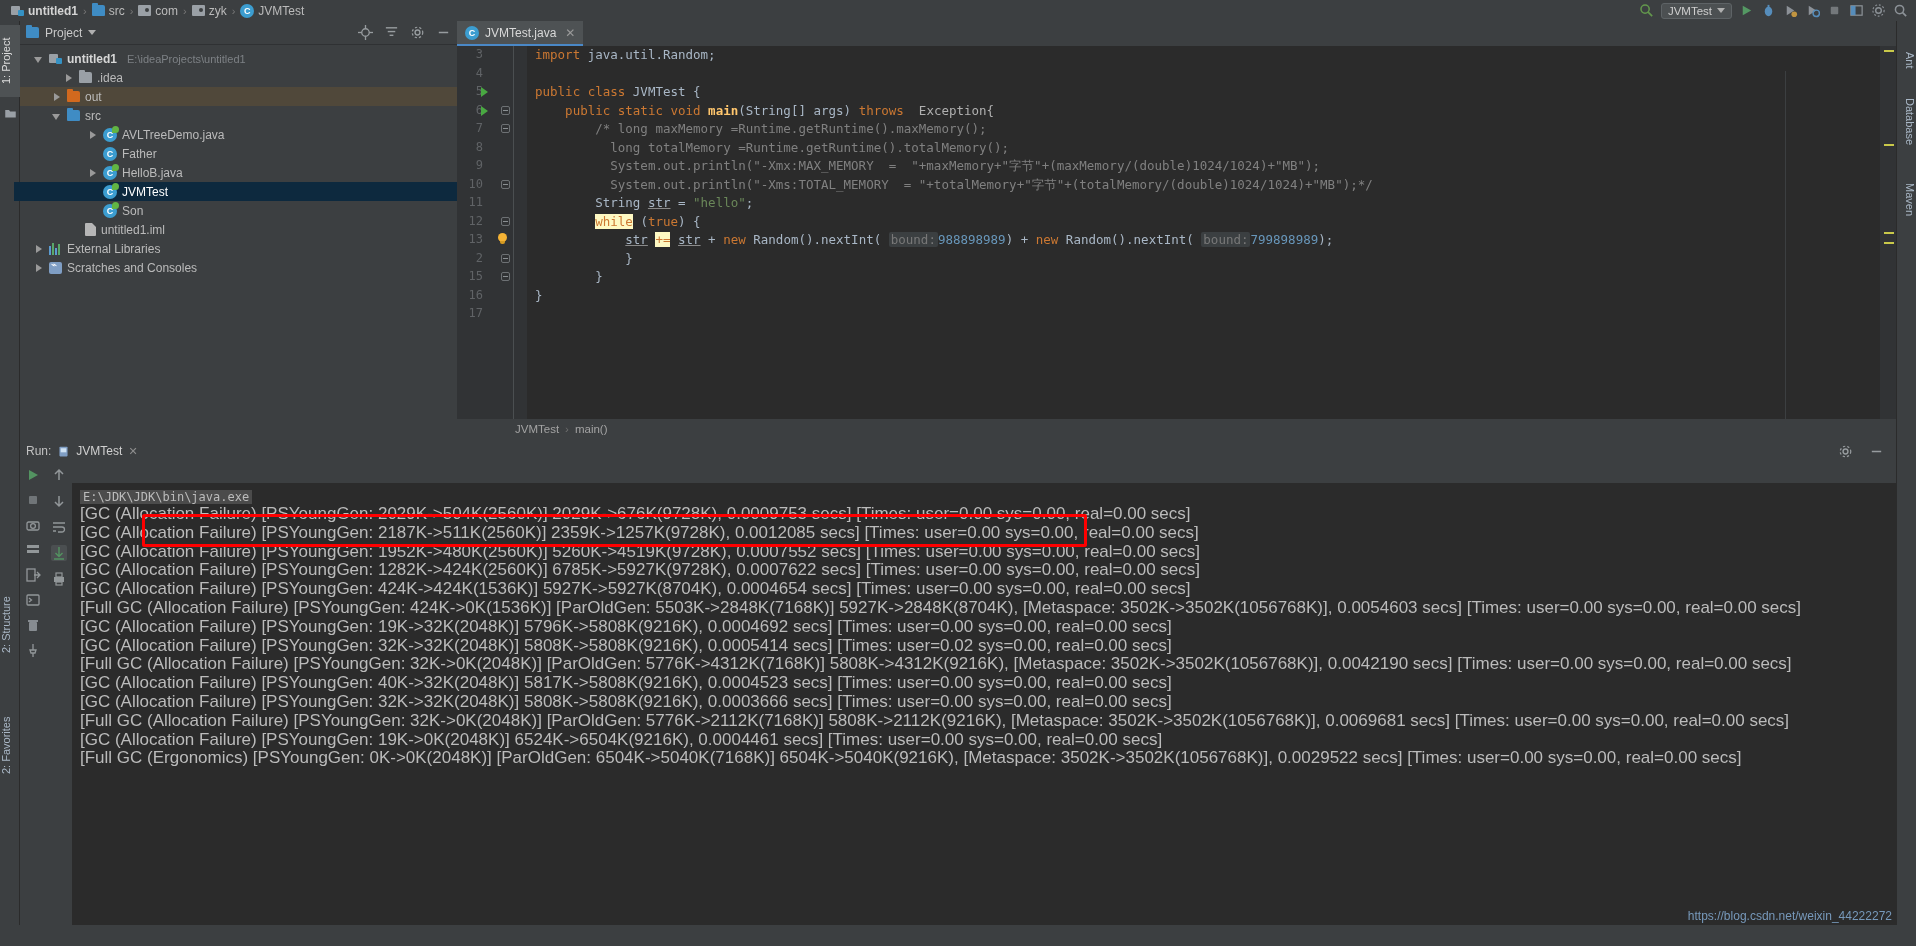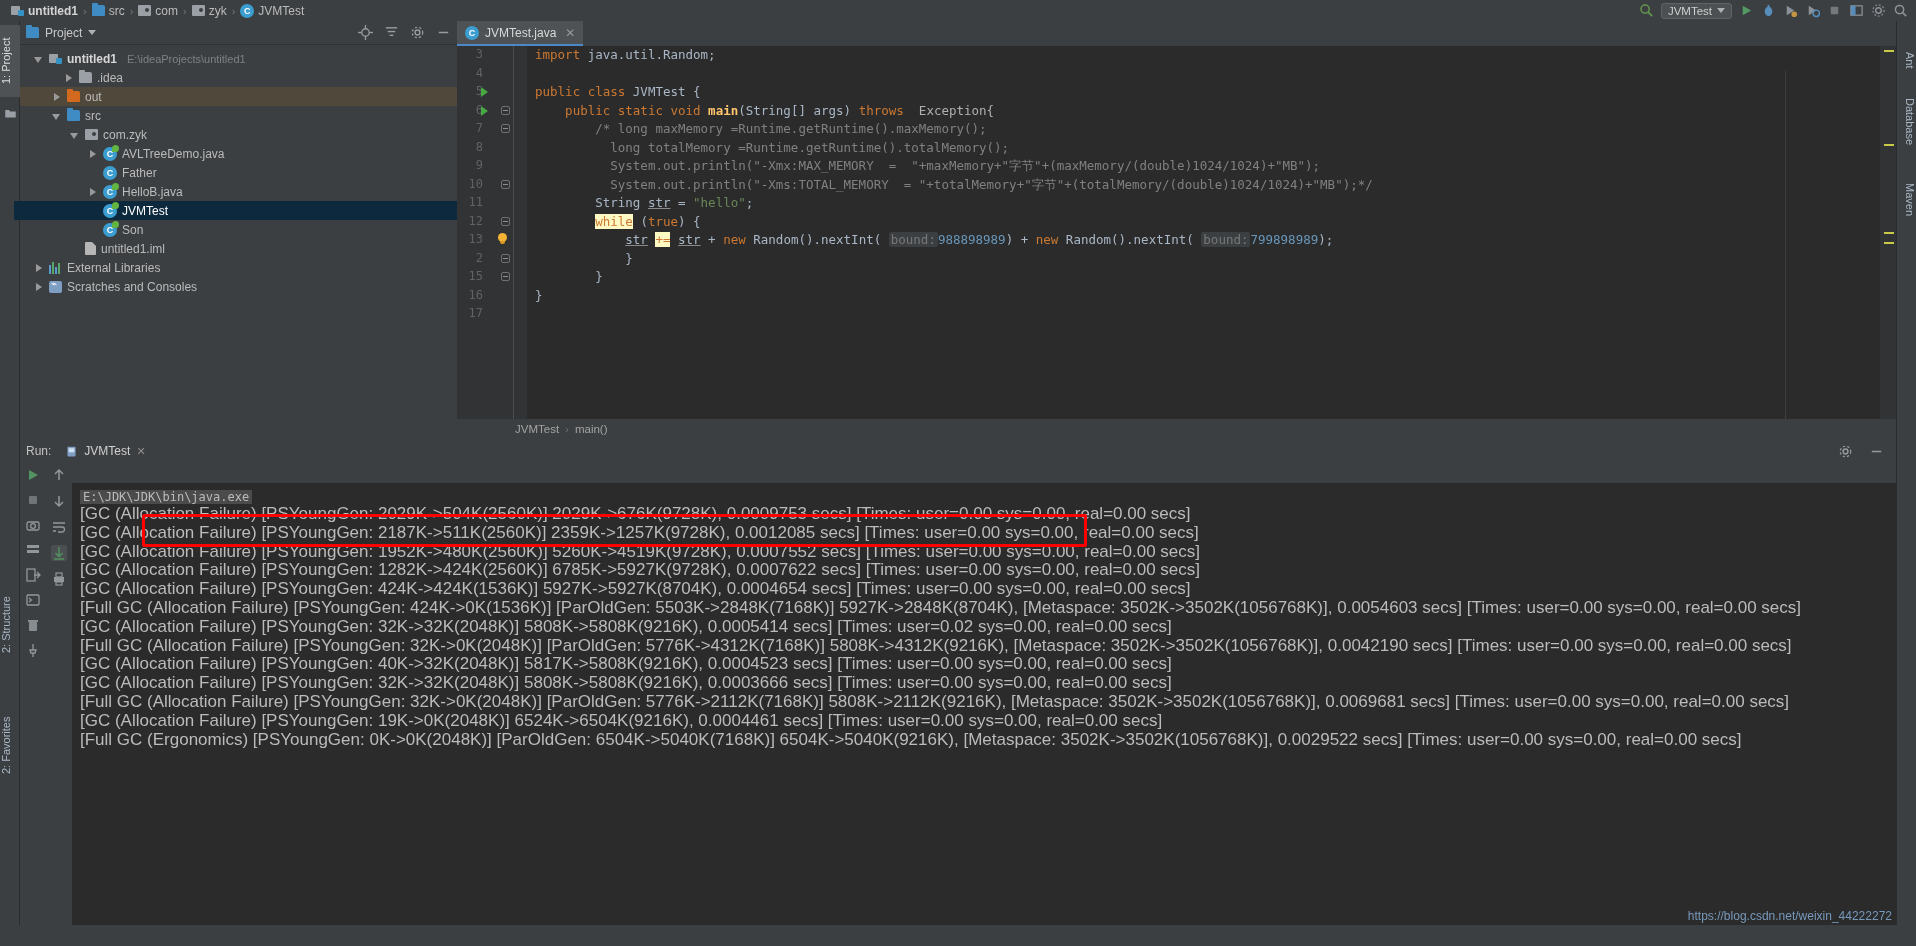--- a/index.html
+++ b/index.html
@@ -125,21 +125,21 @@
   .splitcol { position:absolute; right:110px; top:25px; bottom:0; width:1px; background:#3c3f41; }
 
   .breadbar {
     position:absolute; left:0; right:0; bottom:0; height:20px; background:#3c3f41;
     display:flex; align-items:center; gap:6px; padding-left:58px;
     font-size:11.5px; color:#a3a3a3;
   }
 
   
   .runpanel { position:absolute; left:20px; top:439px; right:20px; height:486px; background:#3c3f41; }
-  .runhead { height:24px; display:flex; align-items:center; gap:8px; padding:0 6px; font-size:12px; color:#bbbbbb; }
+  .runhead { height:24px; display:flex; align-items:center; padding:0 6px; font-size:12px; color:#bbbbbb; }
   .runhead .lbl { color:#c2c2c2; }
   .runtab { display:flex; align-items:center; gap:6px; padding:2px 6px; font-size:12px; color:#d0d0d0; }
   .runhead-actions { margin-left:auto; display:flex; align-items:center; gap:16px; padding-right:6px; }
 
   .runbody { position:absolute; left:0; top:24px; right:0; bottom:0; display:flex; }
   .runtoolbar { width:26px; background:#3c3f41; padding-top:4px; display:flex; flex-direction:column; align-items:center; gap:9px; }
   .rtb { width:16px; height:16px; opacity:.8; }
   .runtoolbar2 { width:26px; background:#3c3f41; padding-top:4px; display:flex; flex-direction:column; align-items:center; gap:10px; }
 
   .console { flex:1; background:#2b2b2b; position:relative; overflow:hidden; padding:4px 0 0 8px;margin-top:20px; }
@@ -294,25 +294,20 @@
         <span class="ic ic-folder" style="background:#d2691e"></span>
         <span class="tlabel">out</span>
       </div>
 
       <div class="trow" style="padding-left:32px">
         <span class="arrow d"></span>
         <span class="ic ic-folder src"></span>
         <span class="tlabel">src</span>
       </div>
 
-      <div class="trow" style="padding-left:50px">
-        <span class="arrow d"></span>
-        <span class="ic ic-pkg"></span>
-        <span class="tlabel">com.zyk</span>
-      </div>
 
       <div class="trow" style="padding-left:68px">
         <span class="arrow r"></span>
         <span class="ic ic-class runnable">C</span>
         <span class="tlabel">AVLTreeDemo.java</span>
       </div>
 
       <div class="trow" style="padding-left:68px">
         <span class="arrow"></span>
         <span class="ic ic-class">C</span>
@@ -542,20 +537,21 @@
       </div>
 
       <div class="console">
         <div class="cmdline">E:\JDK\JDK\bin\java.exe</div>
         <div class="logline">[GC (Allocation Failure) [PSYoungGen: 2029K-&gt;504K(2560K)] 2029K-&gt;676K(9728K), 0.0009753 secs] [Times: user=0.00 sys=0.00, real=0.00 secs]</div>
         <div class="logline">[GC (Allocation Failure) [PSYoungGen: 2187K-&gt;511K(2560K)] 2359K-&gt;1257K(9728K), 0.0012085 secs] [Times: user=0.00 sys=0.00, real=0.00 secs]</div>
         <div class="logline">[GC (Allocation Failure) [PSYoungGen: 1952K-&gt;480K(2560K)] 5260K-&gt;4519K(9728K), 0.0007552 secs] [Times: user=0.00 sys=0.00, real=0.00 secs]</div>
         <div class="logline">[GC (Allocation Failure) [PSYoungGen: 1282K-&gt;424K(2560K)] 6785K-&gt;5927K(9728K), 0.0007622 secs] [Times: user=0.00 sys=0.00, real=0.00 secs]</div>
         <div class="logline">[GC (Allocation Failure) [PSYoungGen: 424K-&gt;424K(1536K)] 5927K-&gt;5927K(8704K), 0.0004654 secs] [Times: user=0.00 sys=0.00, real=0.00 secs]</div>
         <div class="logline">[Full GC (Allocation Failure) [PSYoungGen: 424K-&gt;0K(1536K)] [ParOldGen: 5503K-&gt;2848K(7168K)] 5927K-&gt;2848K(8704K), [Metaspace: 3502K-&gt;3502K(1056768K)], 0.0054603 secs] [Times: user=0.00 sys=0.00, real=0.00 secs]</div>
+        <div class="logline">[GC (Allocation Failure) [PSYoungGen: 19K-&gt;32K(2048K)] 5796K-&gt;5808K(9216K), 0.0004692 secs] [Times: user=0.00 sys=0.00, real=0.00 secs]</div>
         <div class="logline">[GC (Allocation Failure) [PSYoungGen: 32K-&gt;32K(2048K)] 5808K-&gt;5808K(9216K), 0.0005414 secs] [Times: user=0.02 sys=0.00, real=0.00 secs]</div>
         <div class="logline">[Full GC (Allocation Failure) [PSYoungGen: 32K-&gt;0K(2048K)] [ParOldGen: 5776K-&gt;4312K(7168K)] 5808K-&gt;4312K(9216K), [Metaspace: 3502K-&gt;3502K(1056768K)], 0.0042190 secs] [Times: user=0.00 sys=0.00, real=0.00 secs]</div>
         <div class="logline">[GC (Allocation Failure) [PSYoungGen: 40K-&gt;32K(2048K)] 5817K-&gt;5808K(9216K), 0.0004523 secs] [Times: user=0.00 sys=0.00, real=0.00 secs]</div>
         <div class="logline">[GC (Allocation Failure) [PSYoungGen: 32K-&gt;32K(2048K)] 5808K-&gt;5808K(9216K), 0.0003666 secs] [Times: user=0.00 sys=0.00, real=0.00 secs]</div>
         <div class="logline">[Full GC (Allocation Failure) [PSYoungGen: 32K-&gt;0K(2048K)] [ParOldGen: 5776K-&gt;2112K(7168K)] 5808K-&gt;2112K(9216K), [Metaspace: 3502K-&gt;3502K(1056768K)], 0.0069681 secs] [Times: user=0.00 sys=0.00, real=0.00 secs]</div>
         <div class="logline">[GC (Allocation Failure) [PSYoungGen: 19K-&gt;0K(2048K)] 6524K-&gt;6504K(9216K), 0.0004461 secs] [Times: user=0.00 sys=0.00, real=0.00 secs]</div>
         <div class="logline">[Full GC (Ergonomics) [PSYoungGen: 0K-&gt;0K(2048K)] [ParOldGen: 6504K-&gt;5040K(7168K)] 6504K-&gt;5040K(9216K), [Metaspace: 3502K-&gt;3502K(1056768K)], 0.0029522 secs] [Times: user=0.00 sys=0.00, real=0.00 secs]</div>
 
         <div class="redbox"></div>
         <div class="watermark">https://blog.csdn.net/weixin_44222272</div>

